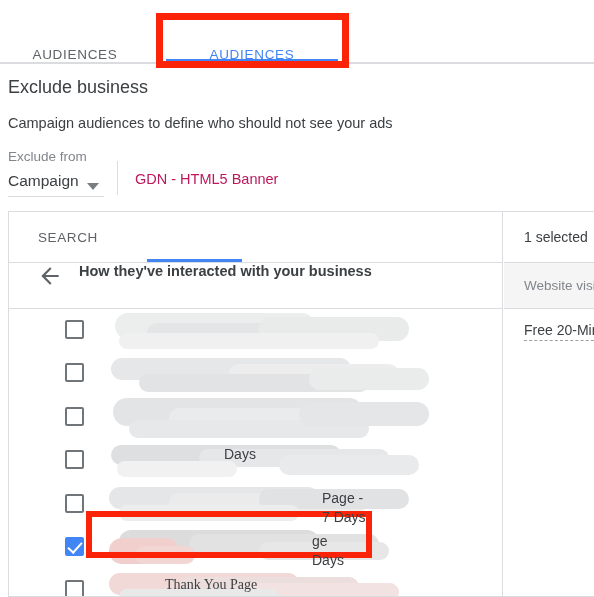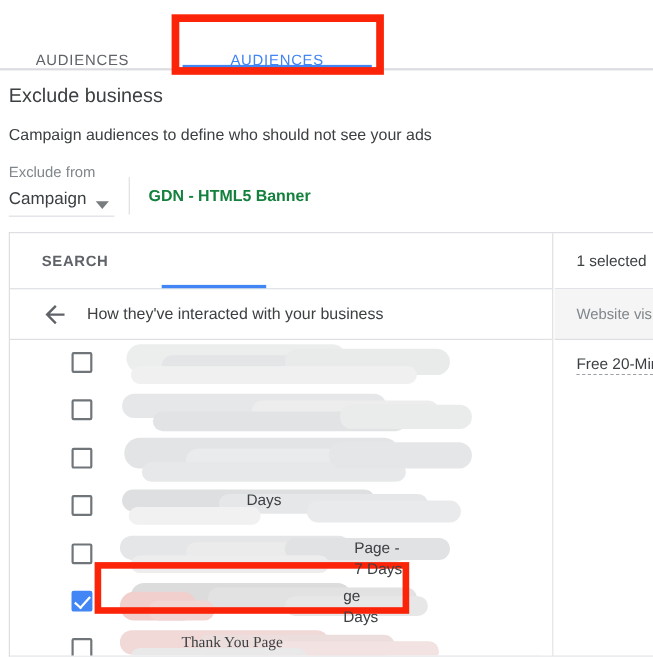--- a/index.html
+++ b/index.html
@@ -72,21 +72,21 @@
   .exclude-select-underline{
     position:absolute;left:8px;top:196px;width:96px;height:1px;
     background:#dadce0;
   }
   .vdivider{
     position:absolute;left:117px;top:161px;width:1px;height:34px;
     background:#dadce0;
   }
   .campaign-name{
     position:absolute;left:135px;top:171px;
-    font-size:14.5px;color:#15803d;font-weight:bold;
+    font-size:14.5px;color:#be185d;
   }
 
   
   .panel{
     position:absolute;left:8px;top:211px;width:586px;height:386px;
     border:1px solid #dadce0;border-right:none;box-sizing:border-box;
     background:#ffffff;
   }
   .panel-left{
     position:absolute;left:0;top:0;width:494px;height:384px;
@@ -97,33 +97,33 @@
     overflow:hidden;
   }
 
   
   .subtabs{
     position:absolute;left:0;top:0;width:494px;height:51px;
     border-bottom:1px solid #dadce0;box-sizing:border-box;
   }
   .sub-tab{
     position:absolute;top:0;height:50px;display:flex;align-items:center;
-    font-size:13.5px;letter-spacing:.6px;font-weight:700;cursor:pointer;
+    font-size:13.5px;letter-spacing:.6px;font-weight:400;cursor:pointer;
   }
   #subtab-search{left:29px;color:#5f6368;}
   #subtab-browse{left:140px;color:#4285f4;}
   .subtab-underline{
     position:absolute;left:138px;top:47px;width:95px;height:3px;background:#4285f4;
   }
 
   
   .crumb{
     position:absolute;left:0;top:51px;width:494px;height:46px;
     border-bottom:1px solid #dadce0;box-sizing:border-box;
-    display:flex;align-items:center;
+    display:flex;align-items:flex-start;font-weight:bold;
   }
   .back-arrow{
     margin-left:28px;width:26px;height:26px;position:relative;cursor:pointer;
   }
   .crumb-text{margin-left:16px;font-size:14.5px;color:#3c4043;}
 
   
   .list{
     position:absolute;left:0;top:97px;width:494px;height:287px;
     overflow:hidden;

